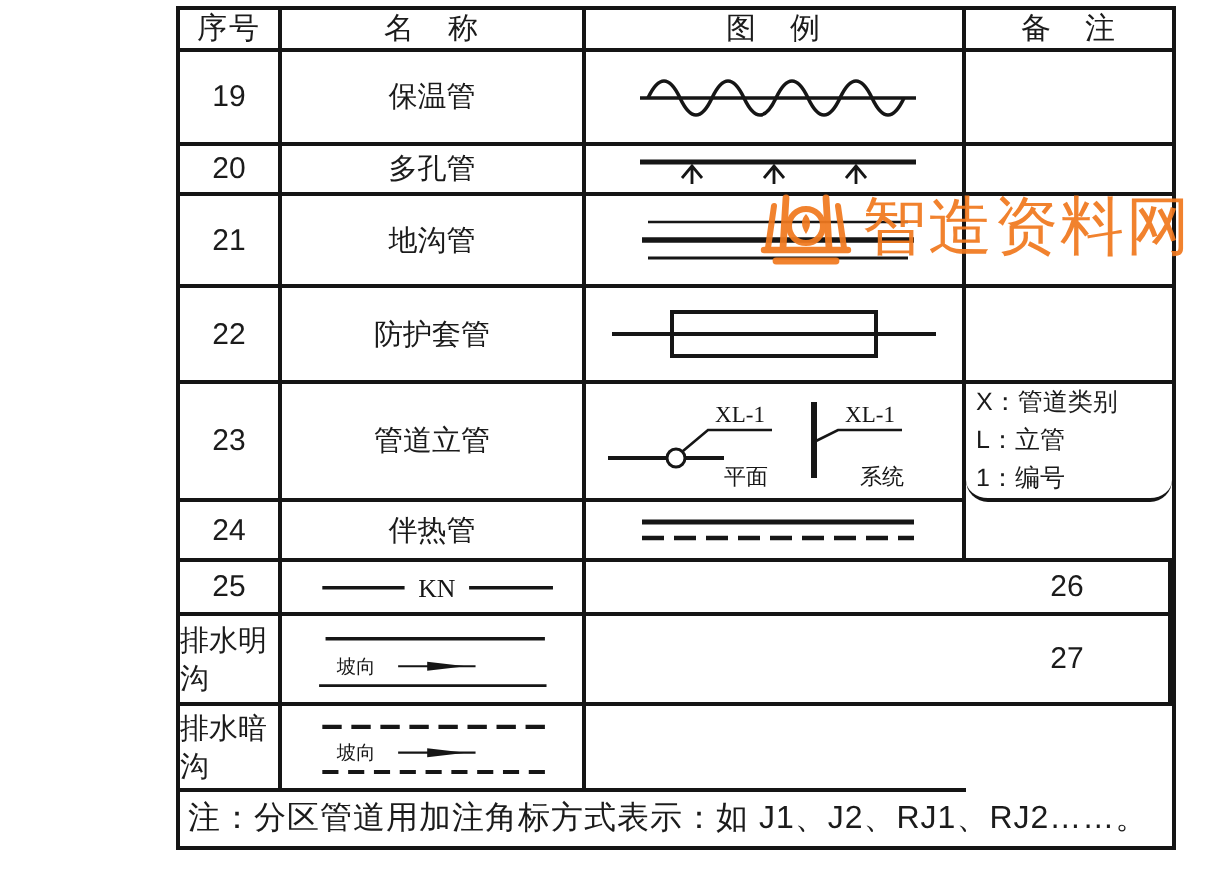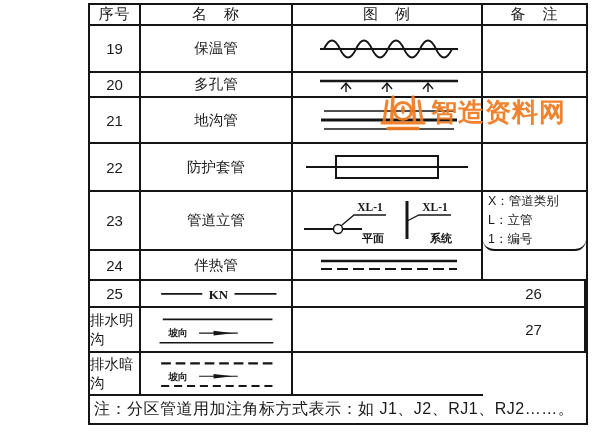--- a/index.html
+++ b/index.html
@@ -8,29 +8,29 @@
   .tbl{position:absolute;left:72px;top:3px;width:500px;height:422px;box-sizing:border-box;
        border:2px solid #151515;display:grid;
        grid-template-columns:51px 152px 190px 103px;
        grid-template-rows:21px 47px 25px 46px 48px 59px 30px 27px 45px 43px 1fr;margin-left:16px;}
   .c{box-sizing:border-box;border-right:2px solid #151515;border-bottom:2px solid #151515;
      display:flex;align-items:center;justify-content:center;font-size:14px;overflow:hidden;}
   .c.last{border-right:none;}
   .hdr{font-size:15px;letter-spacing:1px;}
   .num{font-size:15px;}
   .name{font-size:14.5px;}
-  .sym{padding:0;font-weight:bold;}
+  .sym{padding:0;}
   .sym svg{display:block;}
   .remark{justify-content:flex-start;align-items:center;border-radius:11px;}
   .remark-list{width:100%;padding-left:5px;font-size:12.5px;line-height:19px;}
   .note{grid-column:1 / -1;border-right:none;border-bottom:none;justify-content:flex-start;
         padding-left:4px;font-size:16px;letter-spacing:.5px;}
   .wm{position:absolute;left:380px;top:92px;display:flex;align-items:center;gap:5px;
       z-index:5;opacity:.93;pointer-events:none;}
-  .wm-text{font-size:26px;font-weight:700;letter-spacing:1px;white-space:nowrap;
+  .wm-text{font-size:32px;font-weight:400;letter-spacing:1px;white-space:nowrap;
            font-family:"Liberation Sans",sans-serif;}
   .serif{font-family:"Liberation Serif","DejaVu Serif",serif;}
 </style>
 </head>
 <body>
 
 <div class="page">
 
   <div class="tbl">
 

